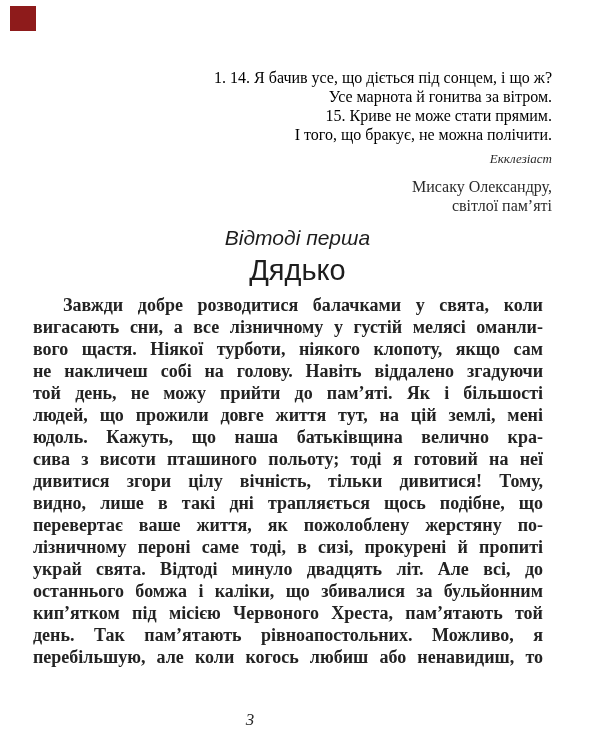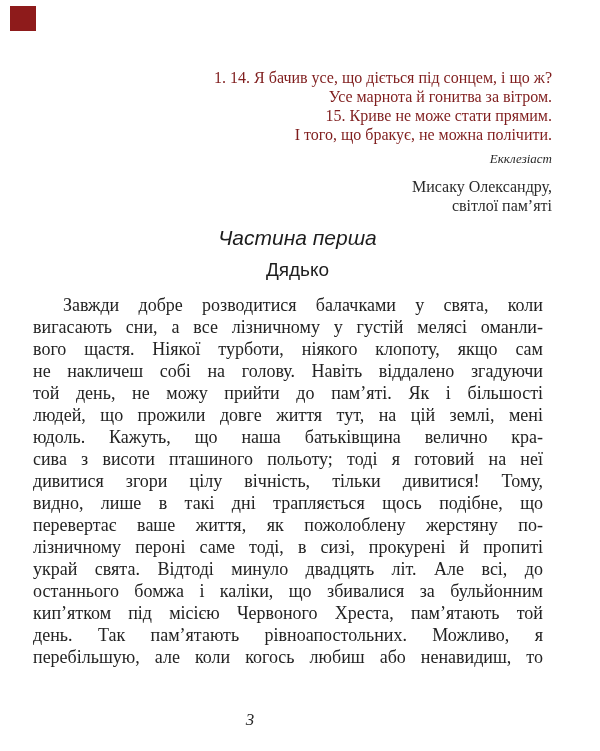--- a/index.html
+++ b/index.html
@@ -15,21 +15,21 @@
   }
   .marker {
     position:absolute; left:10px; top:6px;
     width:26px; height:25px;
     background:#8e1b1b;
   }
   .epigraph {
     padding:68px 48px 0 33px;
     text-align:right;
     font-size:16px; line-height:19px;
-    color:#7f1d1d;
+    color:#000000;
   }
   .epi-line { white-space:nowrap; }
   .epi-attr {
     margin-top:5px;
     padding-right:48px;
     text-align:right;
     font-style:italic;
     font-size:13px; line-height:19px;
     color:#2a2a2a;
   }
@@ -48,32 +48,33 @@
     font-style:italic;
     font-size:21px; line-height:26px;
     color:#1d1d1d;
   }
   .chapter {
     margin:4px 0 0 0;
     padding:0 38px 0 33px;
     text-align:center;
     font-family:"Liberation Sans","DejaVu Sans",sans-serif;
     font-weight:normal;
-    font-size:19px; line-height:30px;
+    font-size:29px; line-height:30px;
     color:#1d1d1d;
   }
   .body {
     margin:9px 57px 0 33px;   
     font-size:18px; line-height:22px;
     color:#232323;
   }
   .bodyline {
     text-align:justify;
     text-align-last:justify;
     white-space:normal;
+    font-weight:bold;
   }
   .bodyline:first-child { text-indent:30px; }
   .folio {
     position:absolute;
     left:33px; top:710px; width:434px; 
     text-align:center;
     font-style:italic;
     font-size:17px;
     color:#2a2a2a;
   }
@@ -92,21 +93,21 @@
       <div class="epi-line">І того, що бракує, не можна полічити.</div>
     </div>
 
   <div class="epi-attr">Екклезіаст</div>
 
   <div class="dedication">
       <div class="ded-line">Мисаку Олександру,</div>
       <div class="ded-line">світлої пам’яті</div>
     </div>
 
-  <div class="part">Частина перша</div>
+  <div class="part">Відтоді перша</div>
 
   <h1 class="chapter">Дядько</h1>
 
   <div class="body">
       <div class="bodyline">Завжди добре розводитися балачками у свята, коли</div>
       <div class="bodyline">вигасають сни, а все лізничному у густій мелясі оманли-</div>
       <div class="bodyline">вого щастя. Ніякої турботи, ніякого клопоту, якщо сам</div>
       <div class="bodyline">не накличеш собі на голову. Навіть віддалено згадуючи</div>
       <div class="bodyline">той день, не можу прийти до пам’яті. Як і більшості</div>
       <div class="bodyline">людей, що прожили довге життя тут, на цій землі, мені</div>

